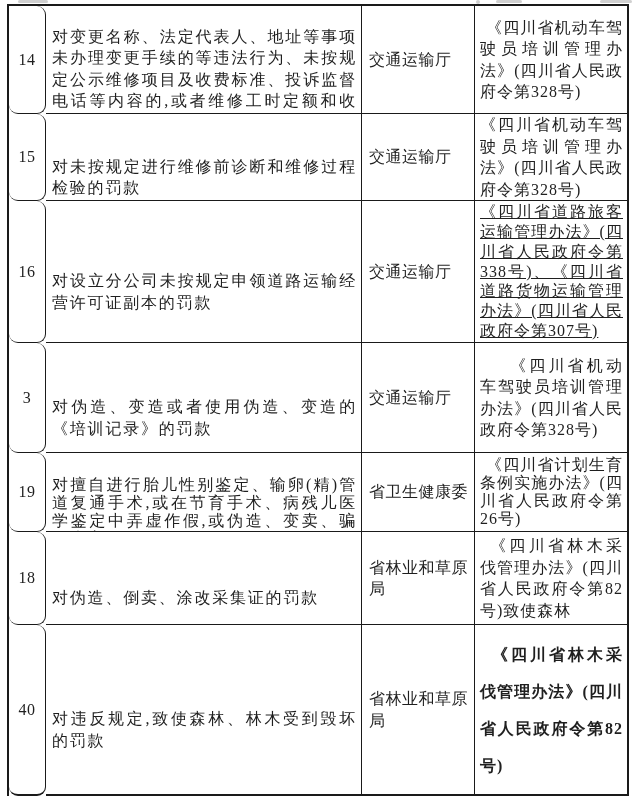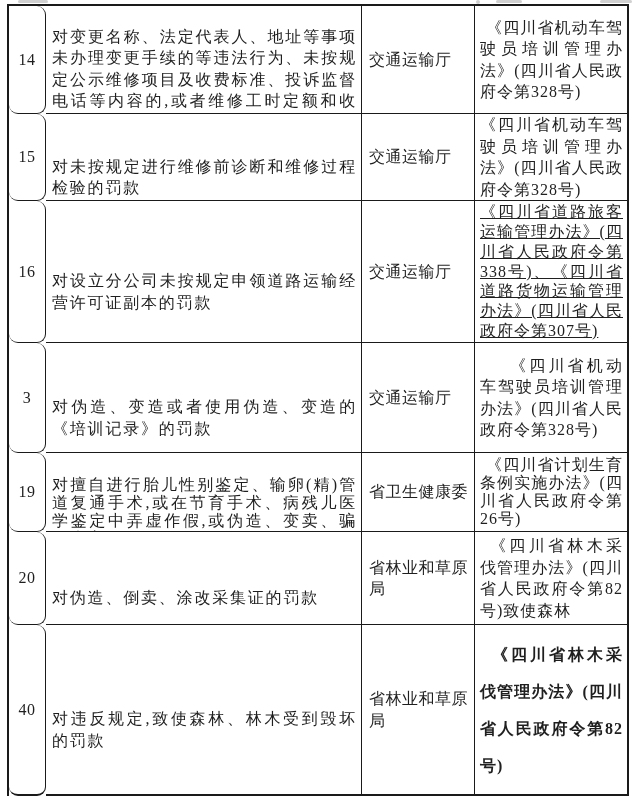--- a/index.html
+++ b/index.html
@@ -146,21 +146,21 @@
         </div>
       <div class="cell dept">
           <div class="txt">省卫生健康委</div>
         </div>
       <div class="cell basis">
           <div class="txt ti6">《四川省计划生育条例实施办法》(四川省人民政府令第26号)</div>
         </div>
     </div>
 
     <div class="row r5">
-      <div class="cell num">20</div>
+      <div class="cell num">18</div>
       <div class="cell desc">
           <div class="txt">对伪造、倒卖、涂改采集证的罚款</div>
         </div>
       <div class="cell dept">
           <div class="txt">省林业和草原局</div>
         </div>
       <div class="cell basis">
           <div class="txt ti10">《四川省林木采伐管理办法》(四川省人民政府令第82号)致使森林</div>
         </div>
     </div>

